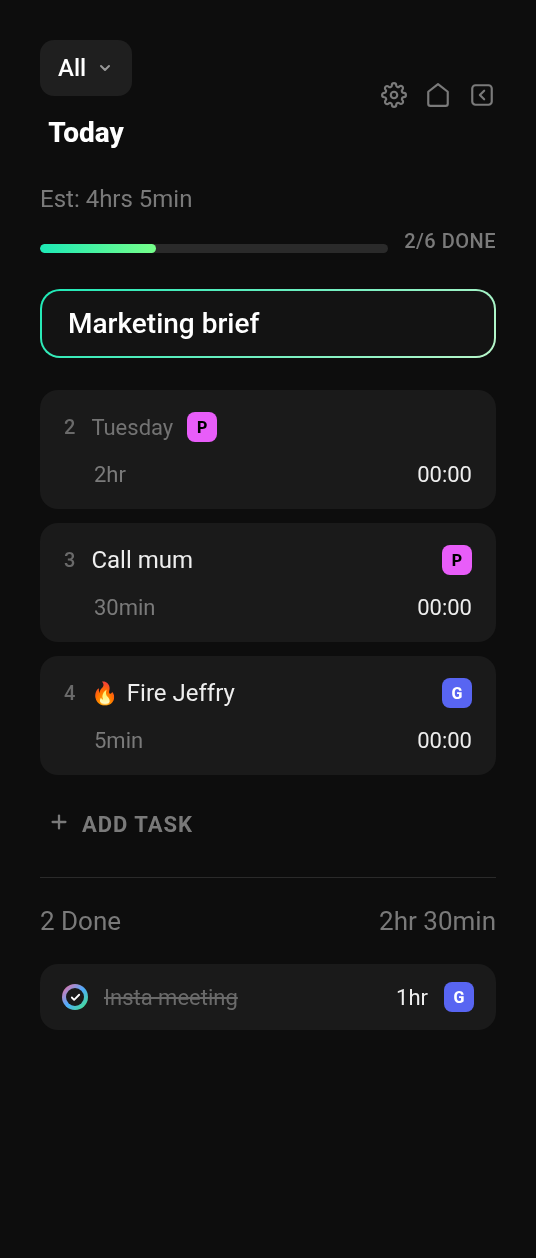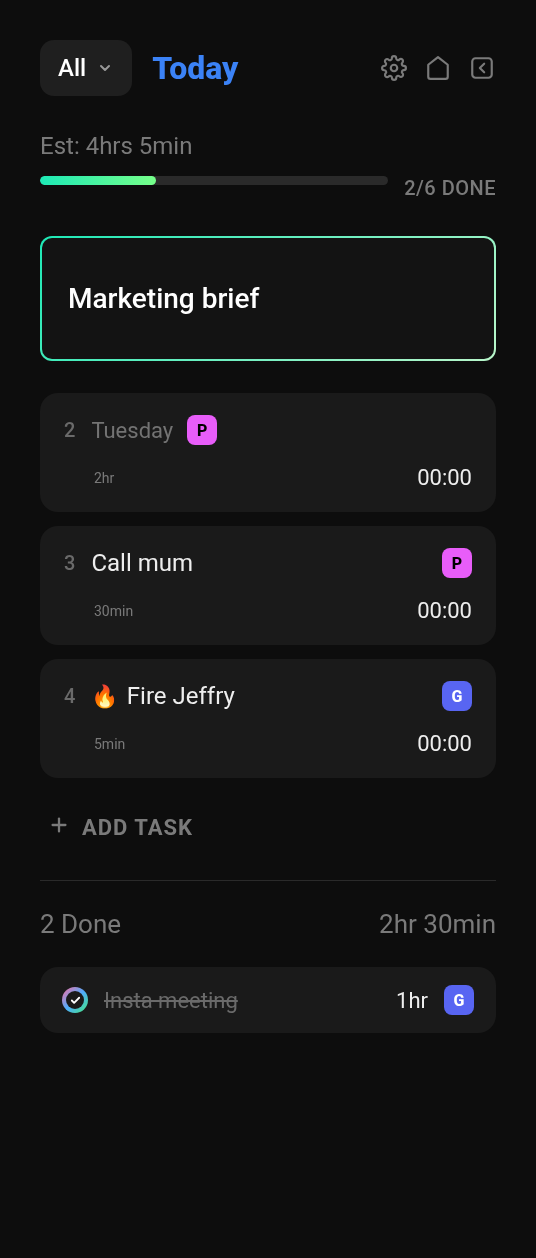--- a/index.html
+++ b/index.html
@@ -20,20 +20,21 @@
     .header {
       display: flex;
       align-items: center;
       justify-content: space-between;
       margin-bottom: 36px;
     }
     .header-left {
       display: flex;
       align-items: center;
       gap: 20px;
+      flex-direction: column;
     }
     .filter-button {
       display: flex;
       align-items: center;
       gap: 10px;
       background: #1f1f1f;
       border-radius: 14px;
       padding: 14px 18px;
       cursor: pointer;
     }
@@ -43,23 +44,23 @@
       color: #fff;
     }
     .chevron-down {
       width: 18px;
       height: 18px;
       display: flex;
       align-items: center;
       justify-content: center;
     }
     .page-title {
-      font-size: 32px;
+      font-size: 28px;
       font-weight: 800;
-      color: #3b82f6;
+      color: #ffffff;
     }
     .header-icons {
       display: flex;
       align-items: center;
       gap: 16px;
     }
     .icon-button {
       width: 28px;
       height: 28px;
       display: flex;
@@ -71,21 +72,21 @@
     .estimate-section {
       margin-bottom: 36px;
     }
     .estimate-label {
       font-size: 24px;
       color: #7a7a7a;
       margin-bottom: 16px;
     }
     .progress-row {
       display: flex;
-      align-items: flex-start;
+      align-items: flex-end;
       gap: 16px;
     }
     .progress-track {
       flex: 1;
       height: 9px;
       background: #2a2a2a;
       border-radius: 10px;
       position: relative;
       overflow: hidden;
     }
@@ -102,22 +103,22 @@
       font-size: 20px;
       color: #7a7a7a;
       font-weight: 500;
       letter-spacing: 0.5px;
     }
     .active-task {
       border: 2px solid transparent;
       background: 
         linear-gradient(#131313, #131313) padding-box,
         linear-gradient(135deg, #1de9b6 0%, #b9f6ca 100%) border-box;
-      border-radius: 12px;
-      padding: 44px 26px;
+      border-radius: 20px;
+      padding: 16px 26px;
       display: flex;
       align-items: center;
       justify-content: space-between;
       margin-bottom: 32px;
       cursor: pointer;
     }
     .active-task-name {
       font-size: 28px;
       font-weight: 500;
       color: #fff;
@@ -173,21 +174,21 @@
     }
     .badge-pink { background: #e85df9; }
     .badge-green { background: #22c55e; color: #fff; }
     .badge-blue { background: #5865f2; color: #fff; }
     .task-row2 {
       display: flex;
       align-items: center;
       justify-content: space-between;
     }
     .task-est {
-      font-size: 14px;
+      font-size: 22px;
       color: #7a7a7a;
       padding-left: 30px;
     }
     .task-clock {
       font-size: 22px;
       color: #eee;
     }
     .add-task {
       display: flex;
       align-items: center;

